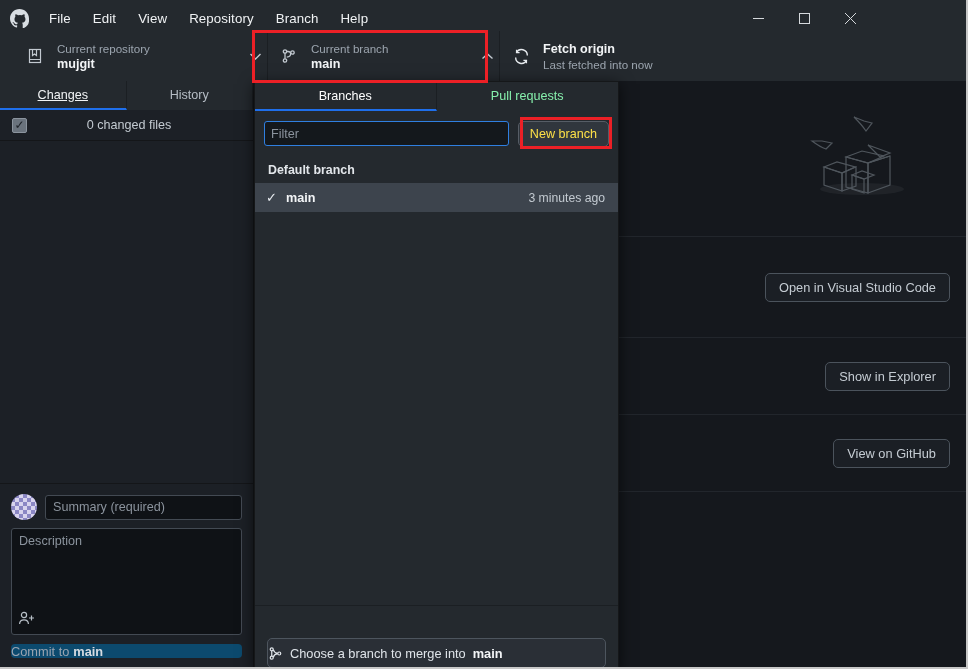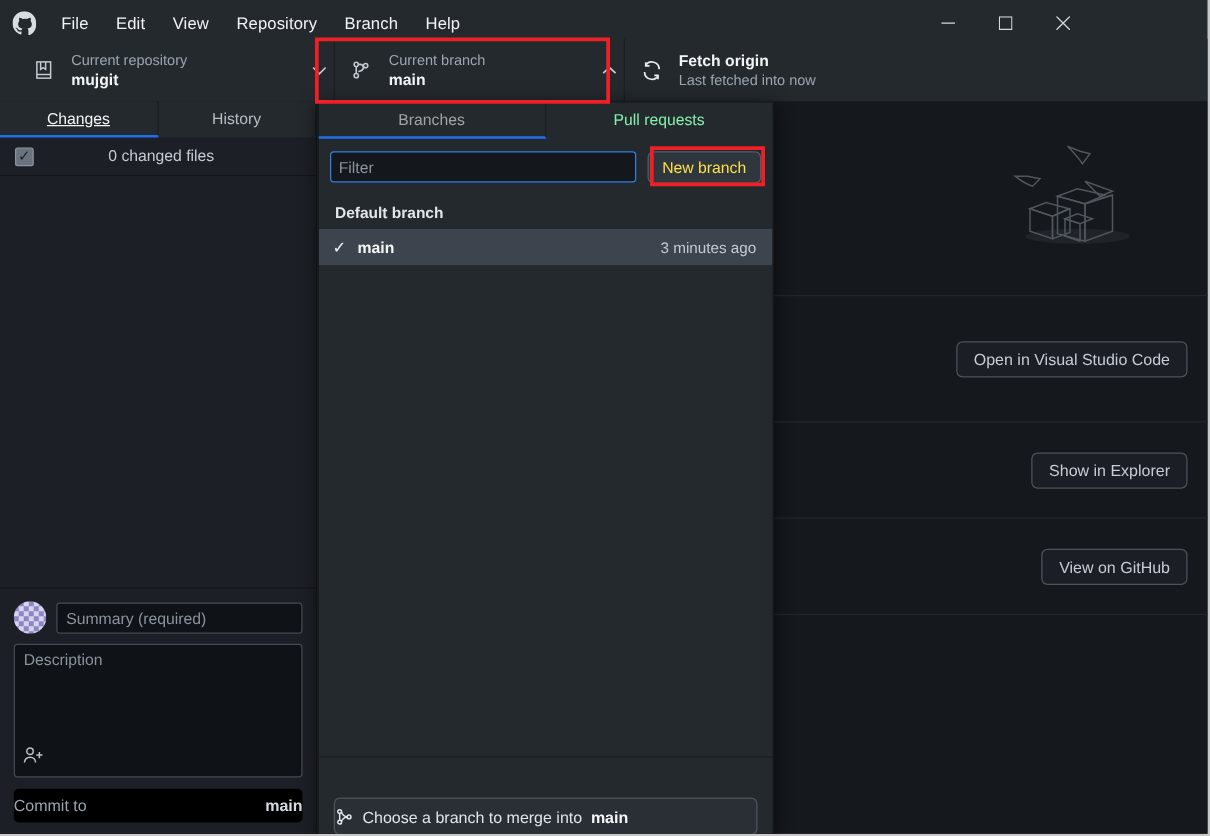--- a/index.html
+++ b/index.html
@@ -120,21 +120,21 @@
   }
   .file-list { height: 345px; background: #1c2026; }
 
   
   .commit-area {
     position: absolute; left: 0; bottom: 0;
     width: 253px; padding: 10px 11px 11px 11px;
     background: #1c2026;
     border-top: 1px solid #141619;
   }
-  .summary-row { display: flex; align-items: flex-end; gap: 8px; }
+  .summary-row { display: flex; align-items: center; gap: 8px; }
   .avatar {
     width: 26px; height: 26px; flex: 0 0 26px; border-radius: 50%;
     background:
       repeating-conic-gradient(#8b87c4 0% 25%, #d8d4ee 0% 50%) 0 0/8px 8px;
   }
   .summary-input {
     flex: 1 1 auto; height: 25px;
     background: #0f1216; border: 1px solid #434a53; border-radius: 3px;
     color: #c9d1d9; font-size: 12.6px; padding: 0 7px;
     font-family: "Liberation Sans", sans-serif;
@@ -149,25 +149,25 @@
     background: transparent; border: none; resize: none; outline: none;
     color: #c9d1d9; font-size: 12.6px; padding: 5px 7px;
     font-family: "Liberation Sans", sans-serif;
   }
   .desc-input::placeholder { color: #8b939d; }
   .coauthor-icon {
     position: absolute; left: 6px; bottom: 4px;
     color: #b8c0c8;
   }
   .commit-btn {
-    margin-top: 9px; width: 100%; height: 27px;
-    background: #000000; border: none; border-radius: 4px;
+    margin-top: 9px; width: 100%; height: 14px;
+    background: #0c4a6e; border: none; border-radius: 4px;
     color: #9aa4b0; font-size: 12.8px;
     font-family: "Liberation Sans", sans-serif;
-    display: flex; align-items: center; justify-content: space-between; gap: 4px;
+    display: flex; align-items: center; justify-content: flex-start; gap: 4px;
   }
   .commit-btn b { color: #d6dbe1; }
 
   
   .main {
     position: absolute; left: 254px; top: 81px;
     width: 714px; height: 588px;
     background: #15181d;
     overflow: hidden;
   }
@@ -209,21 +209,21 @@
   }
   .dd-tabs { display: flex; height: 29px; flex: 0 0 29px; }
   .dd-tab {
     flex: 1 1 50%;
     display: flex; align-items: center; justify-content: center;
     font-size: 12.6px; color: #86efac;
     border-bottom: 2px solid transparent;
     border-right: 1px solid #1b1f23;
   }
   .dd-tab:last-child { border-right: none; }
-  .dd-tab.active { color: #a3a3a3; border-bottom-color: #1f6feb; }
+  .dd-tab.active { color: #ffffff; border-bottom-color: #1f6feb; }
   .dd-filter-row {
     flex: 0 0 45px; display: flex; align-items: center; gap: 9px;
     padding: 0 9px;
   }
   .filter-input {
     flex: 1 1 auto; height: 25px;
     background: #14181c; border: 1px solid #2f7fe0; border-radius: 3px;
     color: #d4dae0; font-size: 12.6px; padding: 0 6px;
     font-family: "Liberation Sans", sans-serif;
   }

